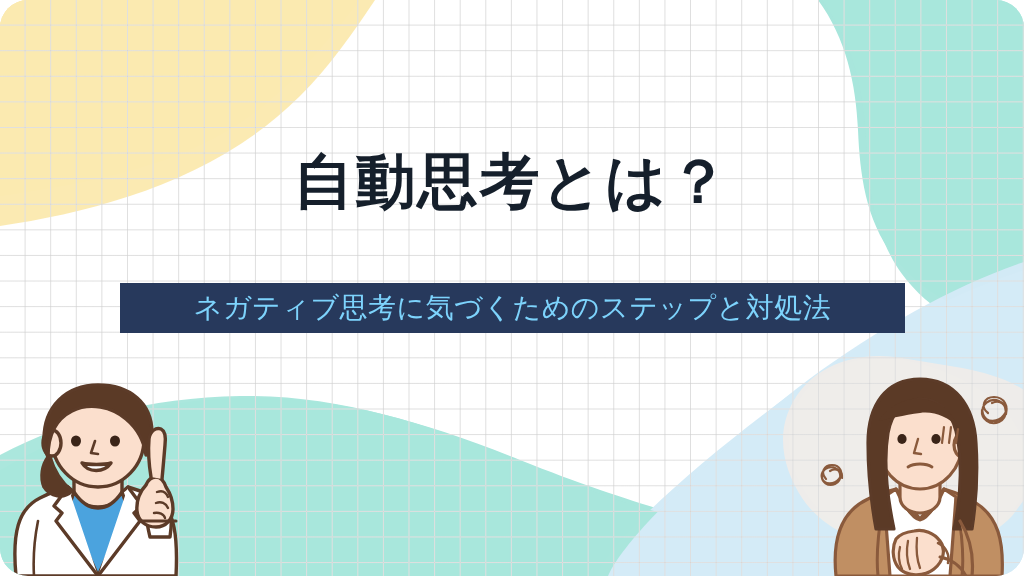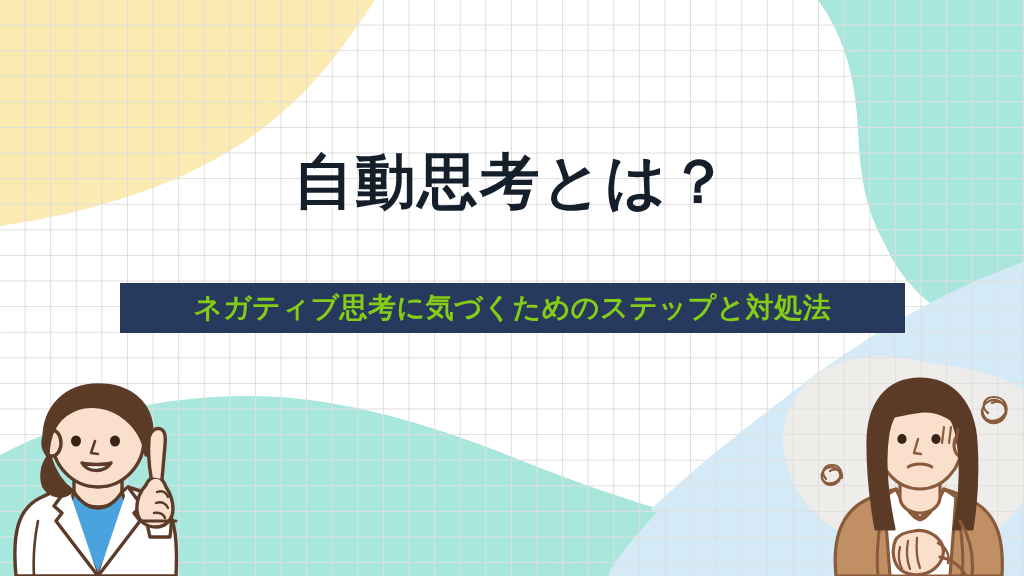--- a/index.html
+++ b/index.html
@@ -9,20 +9,21 @@
   }
   body {
     font-family: "Liberation Sans", "DejaVu Sans", sans-serif;
   }
   #stage {
     position: relative;
     width: 1024px;
     height: 576px;
     overflow: hidden;
     background: #ffffff;
+    border-radius: 28px;
   }
 
   
   .grid-layer {
     position: absolute;
     inset: 0;
     background-image:
       linear-gradient(to right, #ebebeb 1px, transparent 1px),
       linear-gradient(to bottom, #ebebeb 1px, transparent 1px);
     background-size: 25.6px 25.6px;
@@ -73,23 +74,23 @@
     left: 120px;
     top: 283px;
     width: 785px;
     height: 50px;
     background: #27395c;
     display: flex;
     align-items: center;
     justify-content: center;
   }
   .subtitle-text {
-    color: #84cc16;
+    color: #7dd3fc;
     font-size: 28px;
-    font-weight: 700;
+    font-weight: 400;
     letter-spacing: 0.5px;
     white-space: nowrap;
     line-height: 1;
   }
 
   
   .char {
     position: absolute;
     z-index: 5;
   }

